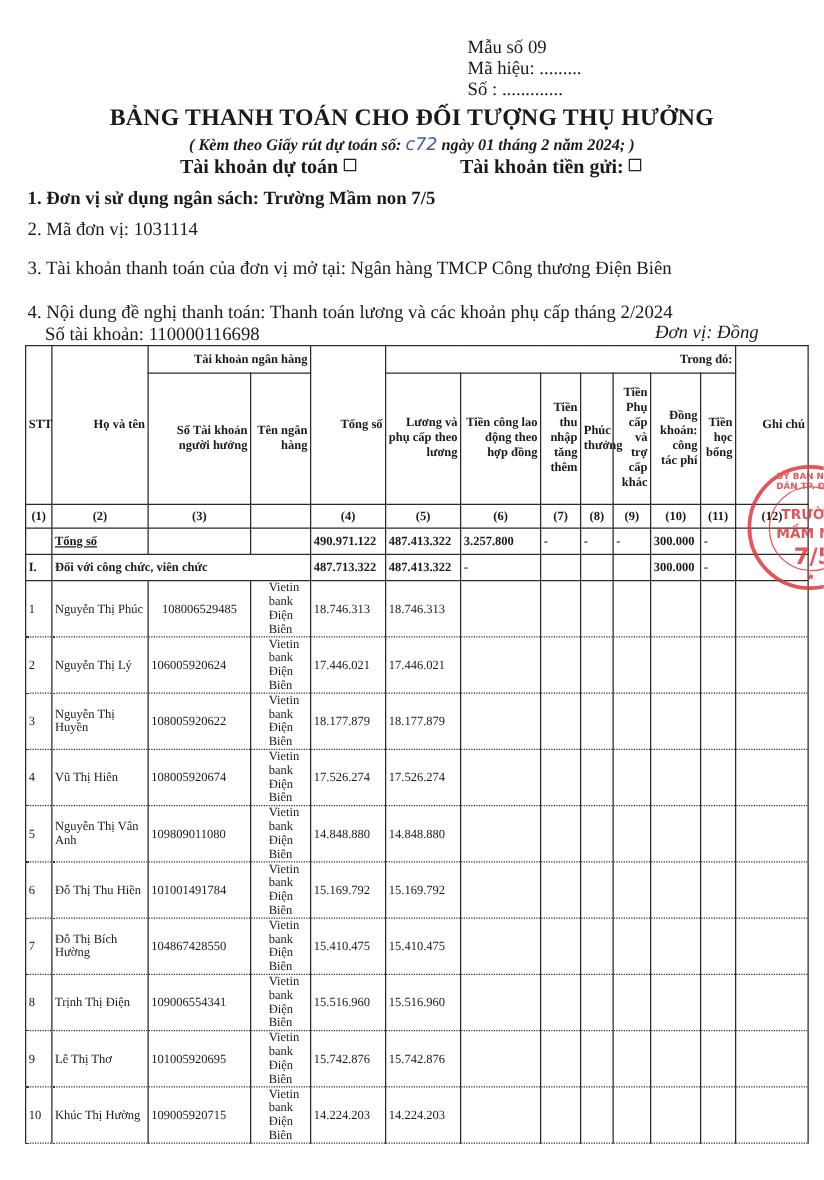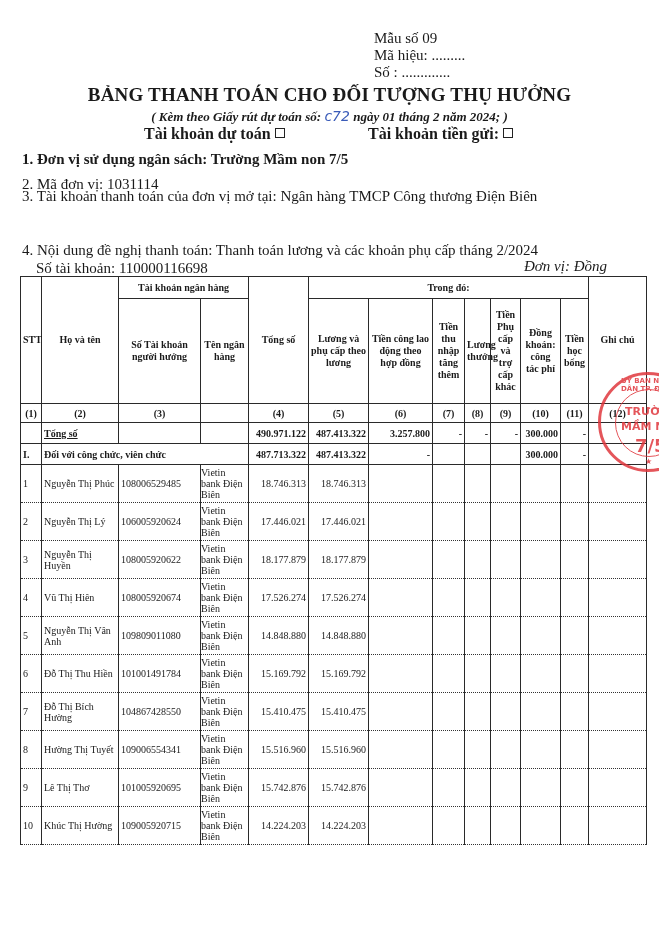--- a/index.html
+++ b/index.html
@@ -12,27 +12,27 @@
   .subtitle .hand { color:#3a5bb8; font-family:"DejaVu Sans", sans-serif; font-style:italic; font-weight:normal; font-size:14px; }
   .acct-line { top:125px; font-weight:bold; font-size:16px; }
   .info { left:22px; font-size:15px; line-height:19px; }
   .info.bold { font-weight:bold; }
   .unit { right:52px; top:258px; font-style:italic; font-size:15px; }
   .checkbox { display:inline-block; width:8px; height:8px; border:1px solid #222; margin-left:4px; vertical-align:1px; }
 
   table.pay { position:absolute; left:20px; top:276px; width:626px; border-collapse:collapse; table-layout:fixed;
               font-family:"Liberation Serif", "DejaVu Serif", serif; font-size:10px; }
   table.pay td, table.pay th { border:1px solid #2a2a2a; padding:0 2px; vertical-align:middle; }
-  table.pay th { font-weight:bold; text-align:center; font-size:10px; line-height:12px; }
+  table.pay th { font-weight:bold; text-align:right; font-size:10px; line-height:12px; }
   table.pay tr.idx td { text-align:center; font-weight:bold; height:18px; }
   table.pay tr.sum td { font-weight:bold; height:20px; }
   table.pay tr.data td { height:37px; border-top:1px dotted #333; border-bottom:1px dotted #333; }
-  table.pay tr.data td.bank { font-size:10px; line-height:11px; padding-left:0; }
-  .r { text-align:right; }
-  .c { }
+  table.pay tr.data td.bank { font-size:10px; line-height:11px; padding-left:14px; }
+  .r { }
+  .c { text-align:center; }
   .u { text-decoration:underline; }
 
   .stamp { left:598px; top:372px; width:100px; height:100px; border-radius:50%; border:3px solid #e0383e;
            box-sizing:border-box; color:#e0383e; opacity:0.85; }
   .stamp .inner { position:absolute; left:14px; top:14px; width:66px; height:66px; border-radius:50%; border:1.5px solid #e0383e; }
   .stamp .t1 { position:absolute; left:24px; top:30px; font-family:"DejaVu Sans", sans-serif; font-size:11px; font-weight:bold; }
   .stamp .t2 { position:absolute; left:20px; top:45px; font-family:"DejaVu Sans", sans-serif; font-size:11px; font-weight:bold; }
   .stamp .t3 { position:absolute; left:34px; top:60px; font-family:"DejaVu Sans", sans-serif; font-size:18px; font-weight:bold; }
   .stamp .ring { position:absolute; left:20px; top:2px; font-family:"DejaVu Sans", sans-serif; font-size:7px; font-weight:bold; }
   .stamp .star { position:absolute; left:44px; top:82px; font-size:8px; }
@@ -56,21 +56,21 @@
 
 <div class="abs acct-line" style="left:144px;text-align:center;">
   <span>Tài khoản dự toán</span><span class="checkbox"></span>
 </div>
 <div class="abs acct-line" style="left:368px;">
   <span>Tài khoản tiền gửi:</span><span class="checkbox"></span>
 </div>
 
 <div class="abs info bold" style="top:150px;">1. Đơn vị sử dụng ngân sách: Trường Mầm non 7/5</div>
 <div class="abs info" style="top:175px;">2. Mã đơn vị:    1031114</div>
-<div class="abs info" style="top:187px;text-align:right;">3. Tài khoản thanh toán của đơn vị mở tại: Ngân hàng TMCP Công thương Điện Biên</div>
+<div class="abs info" style="top:206px;text-align:right;">3. Tài khoản thanh toán của đơn vị mở tại: Ngân hàng TMCP Công thương Điện Biên</div>
 <div class="abs info" style="top:219px; left:36px;margin-top:40px;">Số tài khoản: 110000116698</div>
 <div class="abs info" style="top:241px;">4. Nội dung đề nghị thanh toán: Thanh toán lương và các khoản phụ cấp tháng 2/2024</div>
 <div class="abs unit">Đơn vị: Đồng</div>
 
 <table class="pay">
   <colgroup>
     <col style="width:21px">
       <col style="width:77px">
       <col style="width:82px">
       <col style="width:48px">
@@ -92,21 +92,21 @@
     <th rowspan="2">Tổng số</th>
     <th colspan="7">Trong đó:</th>
     <th rowspan="2">Ghi chú</th>
   </tr>
   <tr style="height:105px;">
     <th>Số Tài khoản người hưởng</th>
     <th>Tên ngân hàng</th>
     <th>Lương và phụ cấp theo lương</th>
     <th>Tiền công lao động theo hợp đồng</th>
     <th>Tiền thu nhập tăng thêm</th>
-    <th>Lương thưởng</th>
+    <th>Phúc thưởng</th>
     <th>Tiền Phụ cấp và trợ cấp khác</th>
     <th>Đồng khoán: công tác phí</th>
     <th>Tiền học bổng</th>
   </tr>
   <tr class="idx">
     <td>(1)</td>
     <td>(2)</td>
     <td>(3)</td>
     <td></td>
     <td>(4)</td>
@@ -249,21 +249,21 @@
         <td></td>
         <td></td>
         <td></td>
         <td></td>
         <td></td>
         <td></td>
         <td></td>
       </tr>
       <tr class="data">
         <td>8</td>
-        <td>Hường Thị Tuyết</td>
+        <td>Trịnh Thị Điện</td>
         <td>109006554341</td>
         <td class="bank">Vietin bank Điện Biên</td>
         <td class="r">15.516.960</td>
         <td class="r">15.516.960</td>
         <td></td>
         <td></td>
         <td></td>
         <td></td>
         <td></td>
         <td></td>

